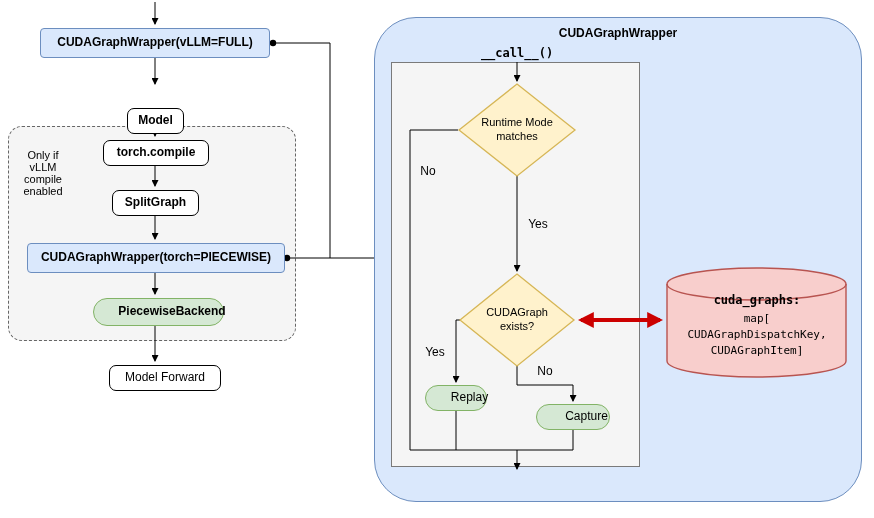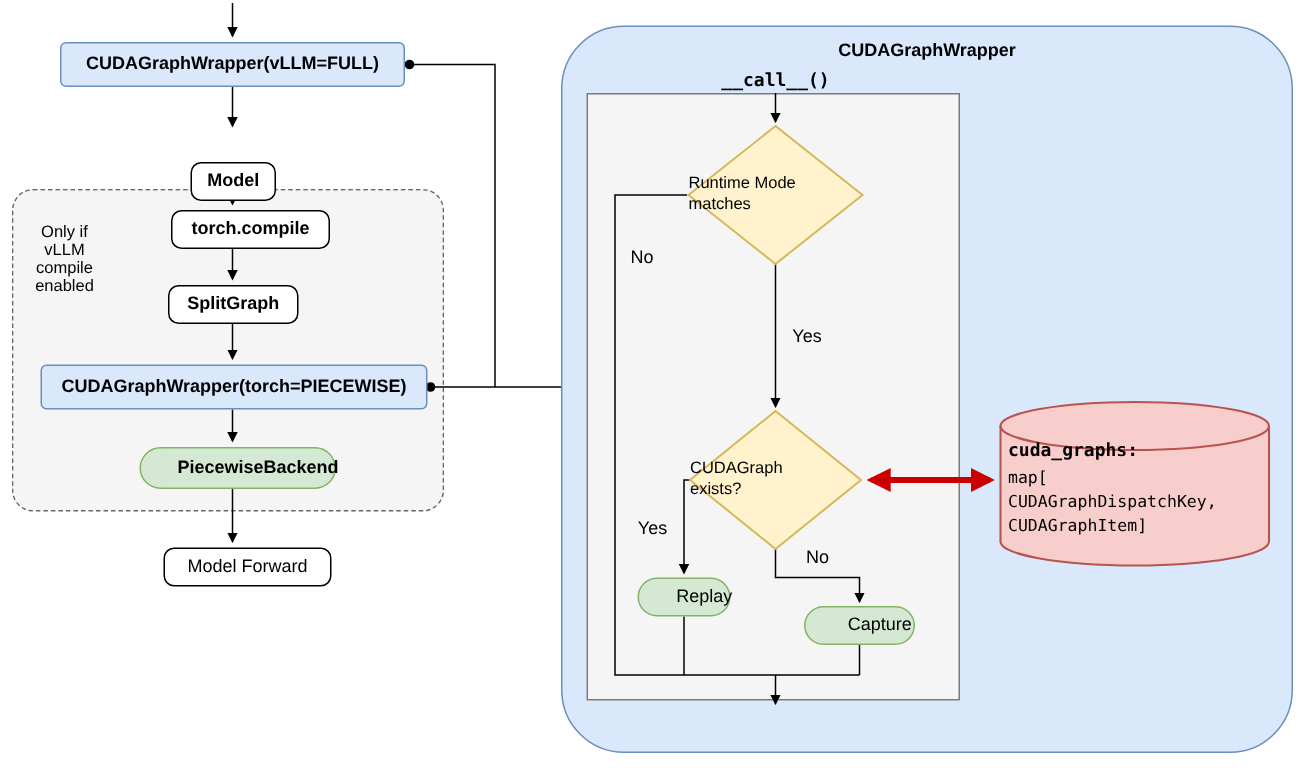--- a/index.html
+++ b/index.html
@@ -30,21 +30,21 @@
   }
   .dashedbox {
     position:absolute; box-sizing:border-box;
     background:#f5f5f5; border:1px dashed #666666; border-radius:14px;
   }
   .lbl { font-size:12px; color:#000; text-align:center; }
   .pre { white-space:pre-line; }
   .mono { font-family:"DejaVu Sans Mono", monospace; }
   .small { font-size:11px; }
   .dtext {
-    position:absolute; z-index:2; 
+    position:absolute; z-index:2; text-align:center;
     font-size:11px; line-height:1.25; color:#000;
   }
 </style>
 </head>
 <body>
 
 <div id="canvas">
 
   <div class="dashedbox layer0" style="left:8px; top:126px; width:288px; height:215px;"></div>
 
@@ -103,21 +103,21 @@
 
   <div class="node blue bold" style="left:40px; top:28px; width:230px; height:30px;">CUDAGraphWrapper(vLLM=FULL)</div>
 
   <div class="node bold" style="left:127px; top:72px; width:57px; height:26px;margin-top:36px;">Model</div>
 
   <div class="lbl pre small" style="left:12px; top:149px; width:62px;">Only if
 vLLM
 compile
 enabled</div>
 
-  <div class="node bold" style="left:103px; top:140px; width:106px; height:26px;margin-left:11px;">torch.compile</div>
+  <div class="node bold" style="left:103px; top:140px; width:106px; height:26px;">torch.compile</div>
 
   <div class="node bold" style="left:112px; top:190px; width:87px; height:26px;">SplitGraph</div>
 
   <div class="node blue bold" style="left:27px; top:243px; width:258px; height:30px;">CUDAGraphWrapper(torch=PIECEWISE)</div>
 
   <div class="node green bold" style="left:93px; top:298px; width:131px; height:28px;">PiecewiseBackend</div>
 
   <div class="node" style="left:109px; top:365px; width:112px; height:26px;">Model Forward</div>
 
   <div class="lbl bold mono" style="left:447px; top:46px; width:140px;">__call__()</div>

